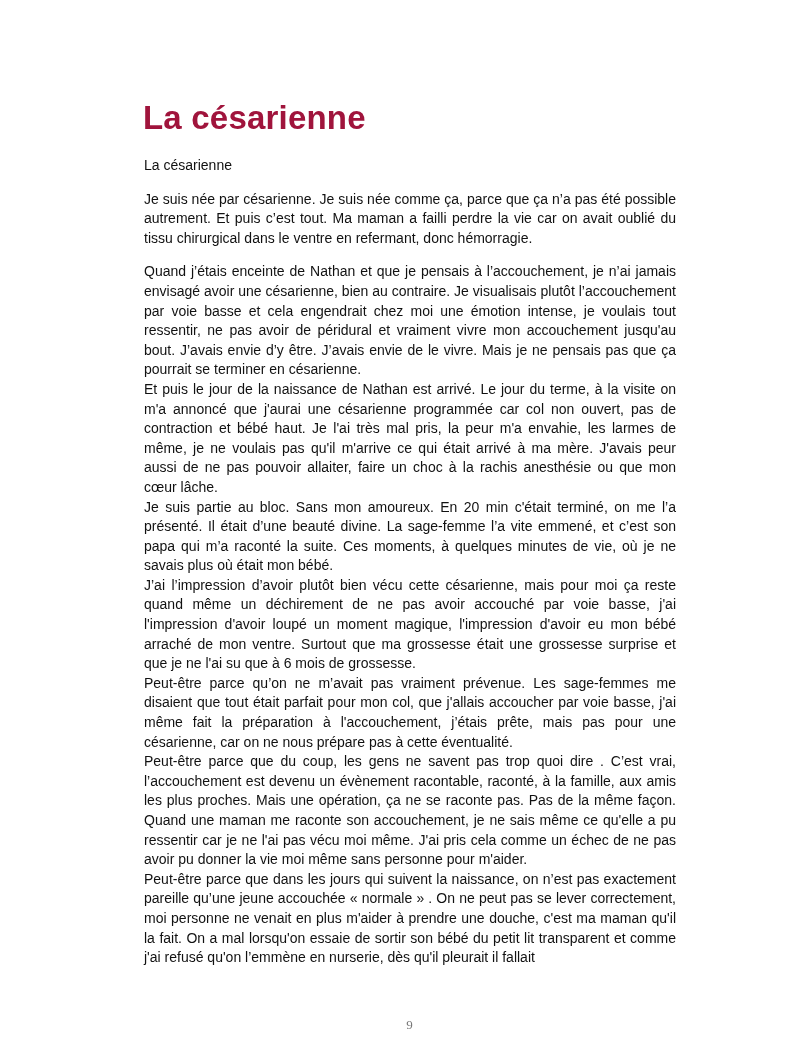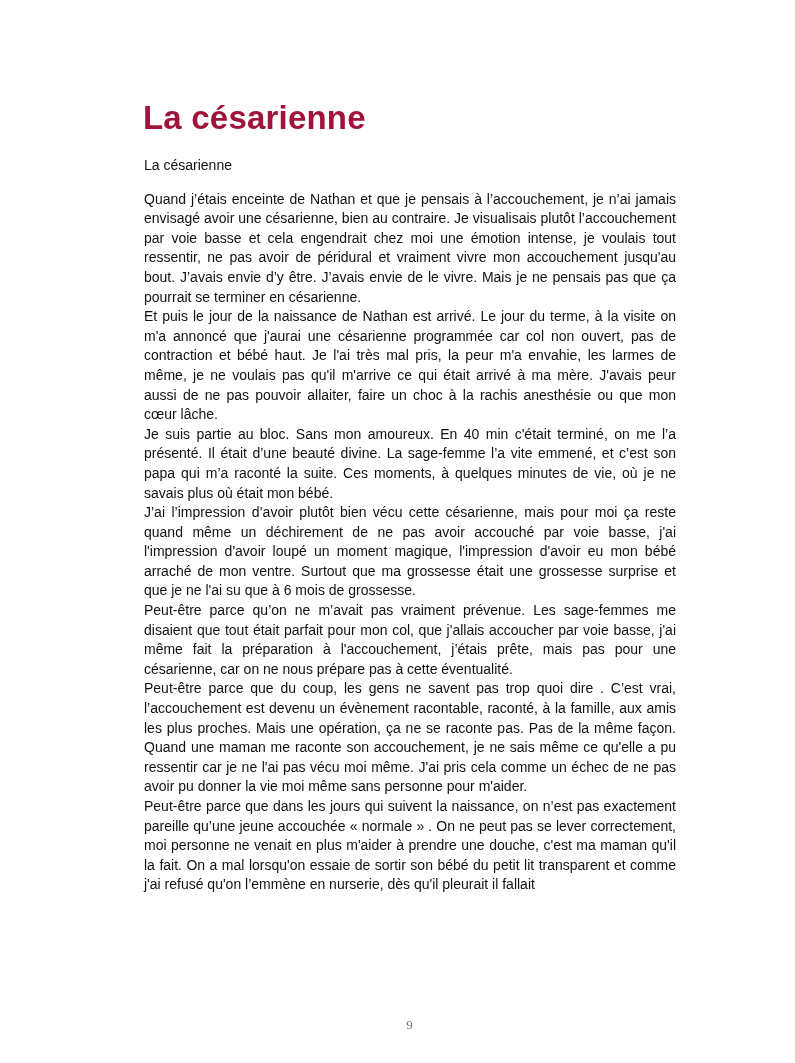--- a/index.html
+++ b/index.html
@@ -24,23 +24,24 @@
   }
 </style>
 </head>
 <body>
 
 <div class="page">
   <h1 class="title">La césarienne</h1>
 
   <div class="body">
     <p>La césarienne</p>
+    <p class="gap">Je suis née par césarienne. Je suis née comme ça, parce que ça n’a pas été possible autrement. Et puis c’est tout. Ma maman a failli perdre la vie car on avait oublié du tissu chirurgical dans le ventre en refermant, donc hémorragie.</p>
     <p class="gap">Quand j’étais enceinte de Nathan et  que je pensais à l’accouchement, je n’ai jamais envisagé avoir une césarienne, bien au contraire. Je visualisais plutôt l’accouchement par voie basse et cela engendrait chez moi une émotion intense, je voulais tout ressentir, ne pas avoir de péridural et vraiment vivre mon accouchement jusqu'au bout. J’avais envie d’y être. J’avais envie de le vivre. Mais je ne pensais pas que ça pourrait se terminer en césarienne.</p>
     <p>Et puis le jour de la naissance de Nathan est arrivé. Le jour du terme, à la visite on m'a annoncé que j'aurai une césarienne programmée car col non ouvert, pas de contraction et bébé haut. Je l'ai très mal pris, la peur m'a envahie, les larmes de même, je ne voulais pas qu'il m'arrive ce qui était arrivé à ma mère. J'avais peur aussi de ne pas pouvoir allaiter, faire un choc à la rachis anesthésie ou que mon cœur lâche.</p>
-    <p>Je suis partie au bloc. Sans mon amoureux. En 40 min c'était terminé, on me l’a présenté. Il était d’une beauté divine. La sage-femme l’a vite emmené, et c’est son papa qui m’a raconté la suite. Ces moments, à quelques minutes de vie, où je ne savais plus où était mon bébé.</p>
+    <p>Je suis partie au bloc. Sans mon amoureux. En 20 min c'était terminé, on me l’a présenté. Il était d’une beauté divine. La sage-femme l’a vite emmené, et c’est son papa qui m’a raconté la suite. Ces moments, à quelques minutes de vie, où je ne savais plus où était mon bébé.</p>
     <p>J’ai l’impression d’avoir plutôt bien vécu cette césarienne, mais pour moi ça reste quand même un déchirement de ne pas avoir accouché par voie basse, j'ai l'impression d'avoir loupé un moment magique, l'impression d'avoir eu mon bébé arraché de mon ventre. Surtout que ma grossesse était une grossesse surprise et que je ne l'ai su que à 6 mois de grossesse.</p>
     <p class="b">Peut-être parce qu’on ne m’avait pas vraiment prévenue. Les sage-femmes me disaient que tout était parfait pour mon col, que j'allais accoucher par voie basse, j'ai même fait la préparation à l'accouchement, j’étais prête, mais pas pour une césarienne, car on ne nous prépare pas à cette éventualité.</p>
     <p><span class="b">Peut-être parce que du coup, les gens ne savent pas trop quoi dire</span><span> . C’est vrai, l’accouchement est devenu un évènement racontable, raconté, à la famille, aux amis les plus proches. Mais une opération, ça ne se raconte pas. Pas de la même façon. Quand une maman me raconte son accouchement, je ne sais même ce qu'elle a pu ressentir car je ne l'ai pas vécu moi même. J'ai pris cela comme un échec de ne pas avoir pu donner la vie moi même sans personne pour m'aider.</span></p>
     <p><span class="b"> Peut-être parce que dans les jours qui suivent la naissance, on n’est pas exactement pareille qu’une jeune accouchée « normale »</span><span> . On ne peut pas se lever correctement, moi personne ne venait en plus m'aider à prendre une douche, c'est ma maman qu'il la fait. On a mal lorsqu'on essaie de sortir son bébé du petit lit transparent et comme j'ai refusé qu'on l’emmène en nurserie, dès qu'il pleurait il fallait</span></p>
   </div>
 
   <div class="pagenum">9</div>
 </div>
 
 </body></html>

